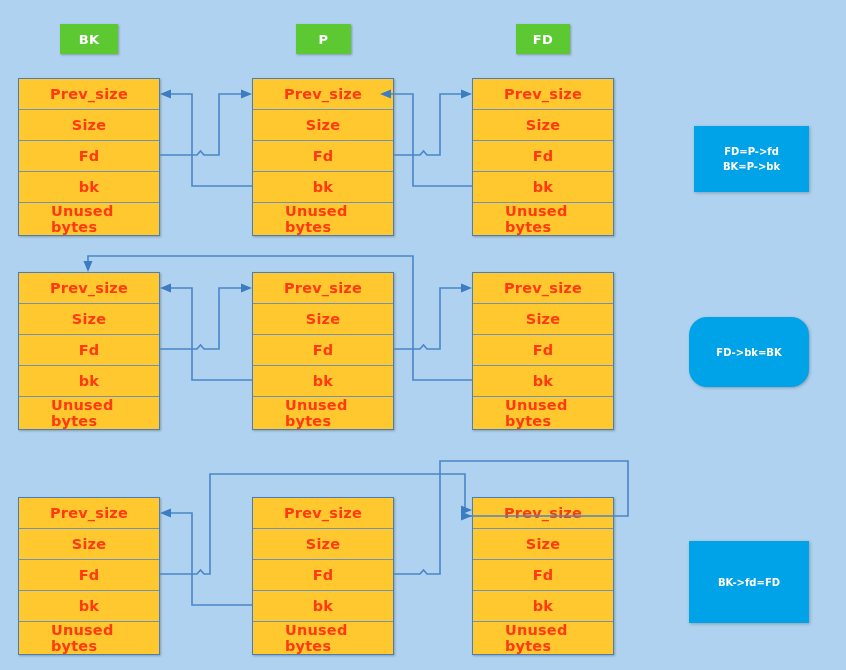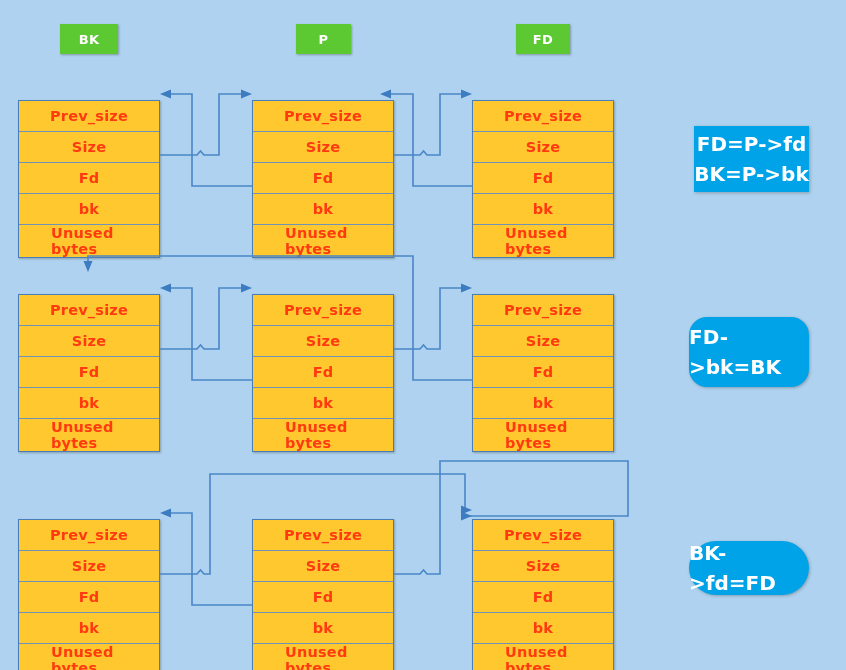--- a/index.html
+++ b/index.html
@@ -25,42 +25,41 @@
   }
 
   
   .chunk{
     position:absolute;
     width:142px;
     border:1px solid #4a7ebb;
     box-sizing:border-box;
     box-shadow:1px 1px 2px rgba(90,90,90,.45);
     background:#ffc000;
-    margin-top:22px;
   }
   .field{
     height:31px;
     box-sizing:border-box;
     background:#ffc82e;
     border-bottom:1px solid #6f93b8;
     color:#ff3a11;
     font-weight:bold;
     font-size:14.5px;
     display:flex;align-items:center;justify-content:center;
     letter-spacing:.2px;
   }
   .chunk .field:last-child{border-bottom:none;height:32px;padding-left:32px;}
 
   
   .note{
     position:absolute;
     background:#00a2e8;
     color:#ffffff;
     font-weight:bold;
-    font-size:20px;
+    font-size:10px;
     display:flex;flex-direction:column;
     align-items:center;justify-content:center;
     box-shadow:1px 1px 3px rgba(80,80,80,.4);
     line-height:1.5;
   }
 
   
   #wires{position:absolute;left:0;top:0;width:846px;height:670px;pointer-events:none;}
   #wires path{fill:none;stroke:#4a86c8;stroke-width:1.6;}
   #wires polygon{fill:#3d7cc0;}
@@ -146,21 +145,21 @@
     <div class="field">Unused bytes</div>
   </div>
 
   <div class="note" style="left:694px;top:122px;width:115px;height:66px;">
     <span>FD=P-&gt;fd</span>
     <span>BK=P-&gt;bk</span>
   </div>
   <div class="note" style="left:689px;top:313px;width:120px;height:70px;border-radius:18px;">
     <span>FD-&gt;bk=BK</span>
   </div>
-  <div class="note" style="left:689px;top:537px;width:120px;height:54px;border-radius:29px;">
+  <div class="note" style="left:689px;top:537px;width:120px;height:82px;">
     <span>BK-&gt;fd=FD</span>
   </div>
 
   <svg id="wires" viewBox="0 0 846 670">
 
     <path d="M160,151 L197,151 L200.5,147 L204,151 L219,151 L219,90 L245,90"></path>
     <polygon points="252,90 241,85.5 241,94.5"></polygon>
 
     <path d="M252,182 L192,182 L192,90 L167,90"></path>
     <polygon points="160,90 171,85.5 171,94.5"></polygon>

